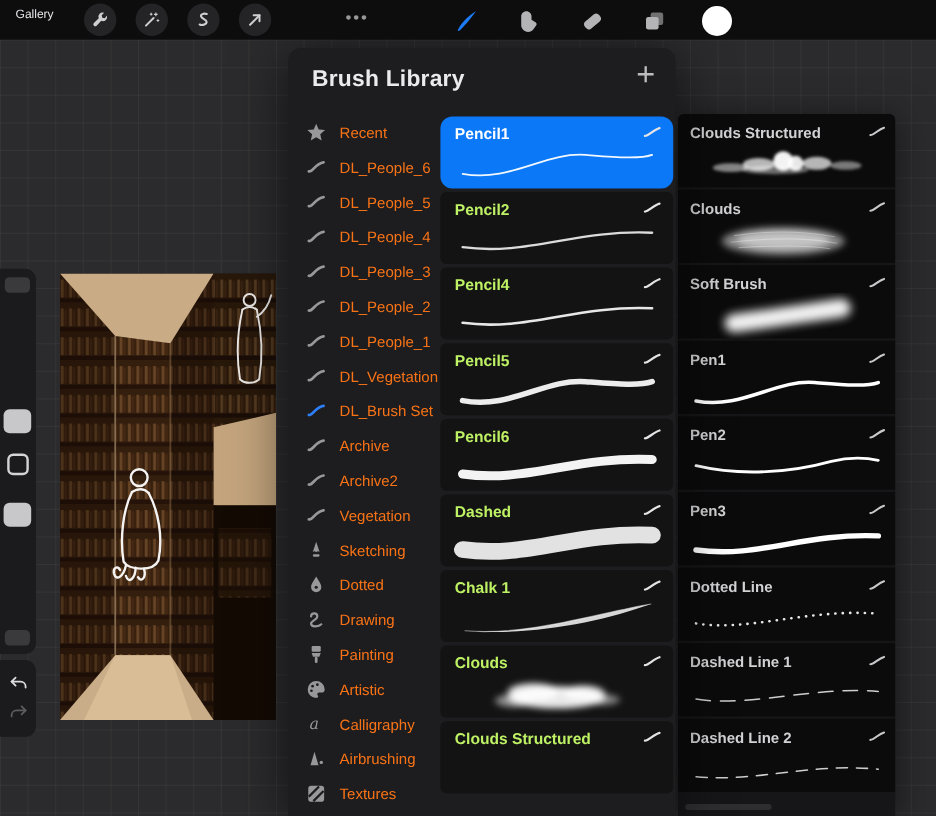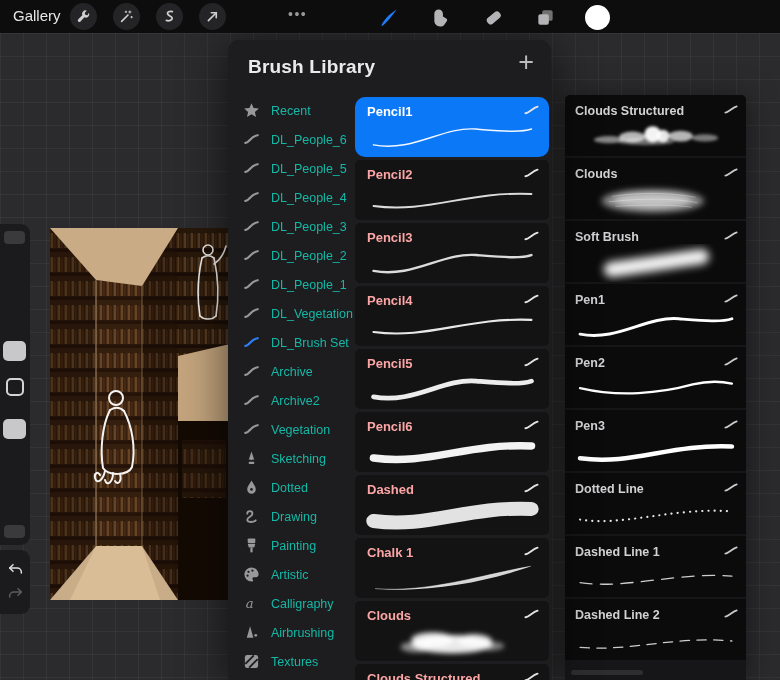--- a/index.html
+++ b/index.html
@@ -3,21 +3,21 @@
 <meta charset="utf-8">
 <style>
   html,body{margin:0;padding:0;background:#2b2b2d;}
   body{width:780px;height:680px;overflow:hidden;position:relative;
        font-family:"Liberation Sans","DejaVu Sans",sans-serif;}
   button{font:inherit;color:inherit;background:none;border:0;padding:0;cursor:pointer;}
   #app{position:absolute;inset:0;}
 
   
   .toolbar{position:absolute;top:0;left:0;width:780px;height:33px;background:#0d0d0e;z-index:30;}
-  .gallery{position:absolute;left:13px;top:7px;font-size:15px;color:#e7e7e9;}
+  .gallery{position:absolute;left:13px;top:7px;font-size:10px;color:#e7e7e9;}
   .ltools{position:absolute;left:70px;top:3px;display:flex;gap:16px;}
   .tbtn{width:27px;height:27px;border-radius:50%;background:#242426;display:flex;align-items:center;justify-content:center;color:#cfcfd1;}
   .tbtn svg{width:15px;height:15px;display:block;}
   .ellipsis{position:absolute;left:288px;top:6px;font-size:14px;letter-spacing:1.5px;color:#98989a;}
   .rtools{position:absolute;left:377px;top:4px;display:flex;gap:27px;align-items:center;height:26px;}
   .rtbtn{width:25px;height:25px;display:flex;align-items:center;justify-content:center;color:#b4b4b6;}
   .rtbtn svg{width:21px;height:21px;display:block;}
   .rtbtn.active{color:#1d7bf5;}
   .color-swatch{width:25px;height:25px;border-radius:50%;background:#ffffff;display:block;}
 
@@ -34,35 +34,35 @@
   .cap.top{top:7px;}.cap.bot{bottom:7px;}
   .handle{position:absolute;left:3px;width:23px;height:20px;background:#c8c8ca;border-radius:5px;}
   .h1{top:117px;}.h2{top:195px;}
   .modify{position:absolute;left:6px;top:154px;width:14px;height:14px;border:2px solid #d4d4d6;border-radius:5px;}
   .hist{position:absolute;left:0;top:517px;width:30px;height:64px;background:#1b1b1d;border-radius:0 9px 9px 0;
         display:flex;flex-direction:column;align-items:center;justify-content:center;gap:9px;}
   .undo{color:#dedee0;}.redo{color:#5c5c5e;}
   .undo svg,.redo svg{width:17px;height:15px;display:block;}
 
   
-  .panel{position:absolute;left:228px;top:40px;width:323px;height:640px;background:#1d1d1f;
+  .panel{position:absolute;left:240px;top:40px;width:323px;height:640px;background:#1d1d1f;
          border-radius:11px 11px 0 0;box-shadow:0 6px 45px rgba(0,0,0,.6);z-index:20;overflow:hidden;}
   .phead h2{position:absolute;left:20px;top:16px;margin:0;font-size:19px;font-weight:700;color:#ebebed;letter-spacing:.2px;}
   .plus{position:absolute;right:17px;top:9px;font-size:27px;font-weight:300;color:#bcbcbe;line-height:1;}
   .cats{position:absolute;left:0;top:56px;width:127px;}
   .cat{display:flex;align-items:center;height:29px;padding-left:15px;gap:11px;}
   .cicon{width:17px;height:17px;color:#98989b;display:flex;align-items:center;justify-content:center;flex:none;}
   .cicon svg{width:17px;height:17px;display:block;}
   .cat.active .cicon{color:#2d7ff7;}
-  .clabel{font-size:12.5px;color:#14b8a6;white-space:nowrap;}
+  .clabel{font-size:12.5px;color:#f97316;white-space:nowrap;}
 
   .blist{position:absolute;left:127px;top:57px;width:194px;}
   .brow{position:relative;height:60px;margin-bottom:3px;background:#131314;border-radius:5px;}
   .brow.selected{background:#0b78f7;border-radius:10px;}
-  .bname{position:absolute;left:12px;top:7px;font-size:13px;font-weight:700;color:#fca5a5;}
+  .bname{position:absolute;left:12px;top:7px;font-size:13px;font-weight:700;color:#bef264;}
   .brow.selected .bname{color:#fff;}
   .bswoosh{position:absolute;right:10px;top:8px;width:15px;height:10px;color:#e4e4e6;}
   .bswoosh svg{width:15px;height:10px;display:block;}
   .prev{position:absolute;left:5px;bottom:1px;width:calc(100% - 10px);height:39px;}
 
   
   .rpanel{position:absolute;left:565px;top:95px;width:181px;height:585px;background:#161618;
           border-radius:5px 5px 0 0;box-shadow:0 4px 30px rgba(0,0,0,.5);z-index:15;overflow:hidden;}
   .rrow{position:relative;height:61px;margin-bottom:2px;background:#0b0b0c;}
   .rname{position:absolute;left:10px;top:9px;font-size:12.5px;font-weight:700;color:#d2d2d4;}
@@ -414,31 +414,20 @@
           <span class="bswoosh">
             <svg viewBox="0 0 16 10">
               <path d="M1.5 8.5C5 8.5 9 3 14.5 1.5" fill="none" stroke="currentColor" stroke-width="2" stroke-linecap="round"></path>
             </svg>
           </span>
           <svg class="prev" viewBox="0 0 190 42" preserveAspectRatio="none">
             <path d="M14 28 C70 36 110 12 177 15" fill="none" stroke="#ffffff" stroke-width="2.1" stroke-opacity="0.85" stroke-linecap="round"></path>
           </svg>
         </div>
         <div class="brow">
-          <span class="bname">Pencil3</span>
-          <span class="bswoosh">
-            <svg viewBox="0 0 16 10">
-              <path d="M1.5 8.5C5 8.5 9 3 14.5 1.5" fill="none" stroke="currentColor" stroke-width="2" stroke-linecap="round"></path>
-            </svg>
-          </span>
-          <svg class="prev" viewBox="0 0 190 42" preserveAspectRatio="none">
-            <path d="M14 30 C55 38 85 10 120 13 C145 15 166 17 177 13" fill="none" stroke="#ffffff" stroke-width="2.6" stroke-opacity="0.85" stroke-linecap="round"></path>
-          </svg>
-        </div>
-        <div class="brow">
           <span class="bname">Pencil4</span>
           <span class="bswoosh">
             <svg viewBox="0 0 16 10">
               <path d="M1.5 8.5C5 8.5 9 3 14.5 1.5" fill="none" stroke="currentColor" stroke-width="2" stroke-linecap="round"></path>
             </svg>
           </span>
           <svg class="prev" viewBox="0 0 190 42" preserveAspectRatio="none">
             <path d="M14 28 C70 36 110 12 177 15" fill="none" stroke="#ffffff" stroke-width="2.3" stroke-opacity="0.9" stroke-linecap="round"></path>
           </svg>
         </div>

